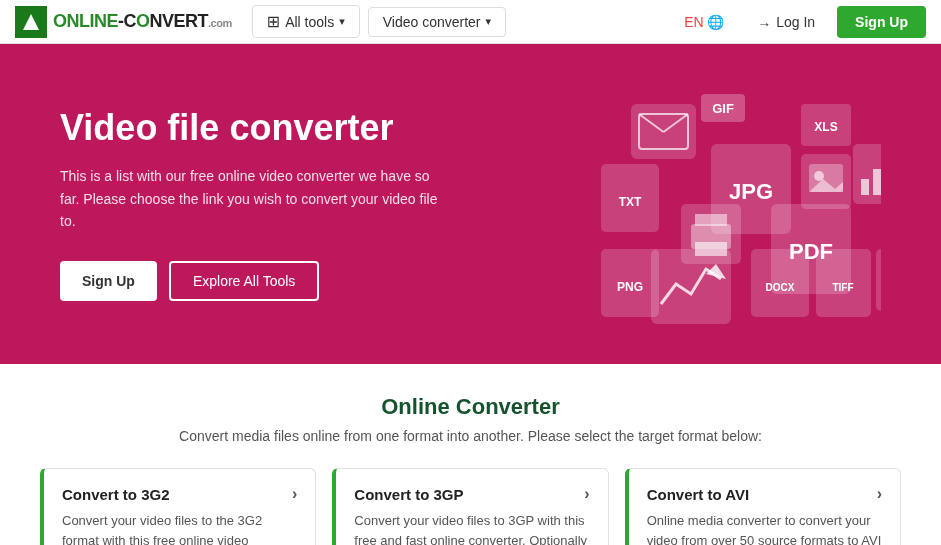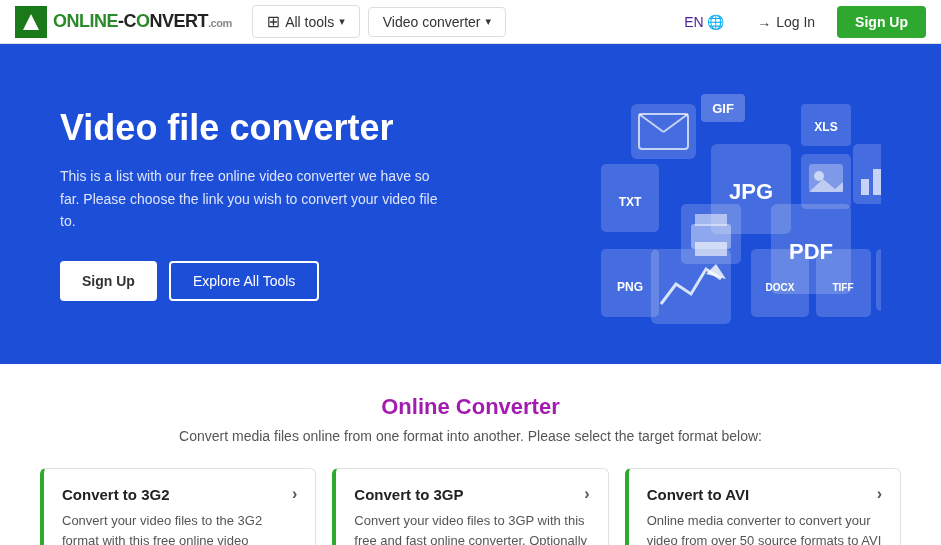--- a/index.html
+++ b/index.html
@@ -57,21 +57,21 @@
     .nav-spacer { flex: 1; }
     .lang-btn {
       display: flex;
       align-items: center;
       gap: 4px;
       padding: 6px 10px;
       background: none;
       border: none;
       cursor: pointer;
       font-size: 14px;
-      color: #4c1d95;
+      color: #ef4444;
       margin-right: 8px;
     }
     .login-btn {
       display: flex;
       align-items: center;
       gap: 5px;
       padding: 6px 14px;
       background: none;
       border: none;
       cursor: pointer;
@@ -85,21 +85,21 @@
       color: #fff;
       border: none;
       border-radius: 4px;
       cursor: pointer;
       font-size: 14px;
       font-weight: bold;
     }
 
     
     .hero {
-      background: #1d4ed8;
+      background: #be185d;
       min-height: 280px;
       display: flex;
       align-items: center;
       padding: 40px 60px;
       position: relative;
       overflow: hidden;
     }
     .hero-text {
       flex: 1;
       z-index: 2;
@@ -153,21 +153,21 @@
 
     
     .converter-section {
       background: #fff;
       padding: 30px 40px 20px;
     }
     .converter-title {
       text-align: center;
       font-size: 22px;
       font-weight: bold;
-      color: #a21caf;
+      color: #14532d;
       margin-bottom: 8px;
     }
     .converter-desc {
       text-align: center;
       font-size: 14px;
       color: #555;
       margin-bottom: 24px;
     }
     .cards-grid {
       display: grid;

